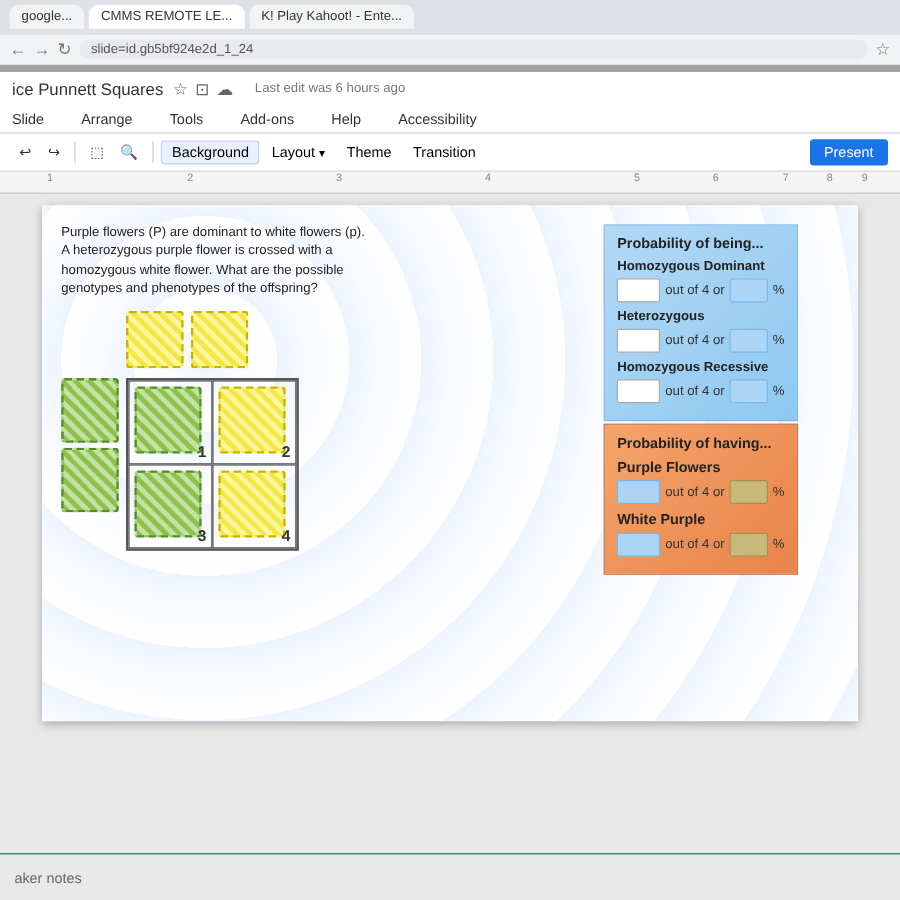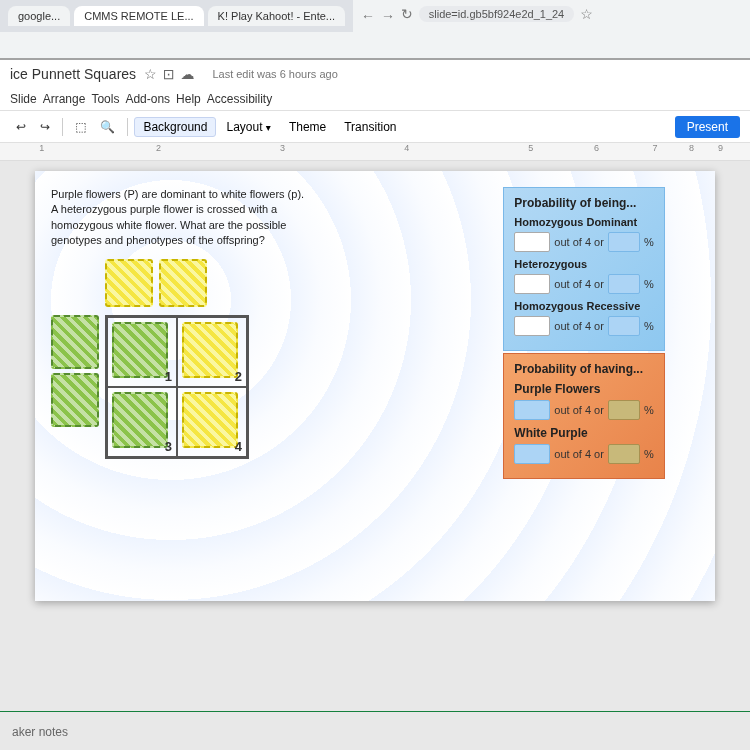--- a/index.html
+++ b/index.html
@@ -9,23 +9,23 @@
       font-family: Arial, sans-serif;
       font-size: 12px;
       background: #3a3a3a;
       overflow: hidden;
     }
 
     
     .browser-chrome {
       background: #f1f3f4;
       height: 60px;
-      border-bottom: 2px solid #a3a3a3;
-      display: flex;
-      flex-direction: row;
+      border-bottom: 6px solid #a3a3a3;
+      display: flex;
+      flex-direction: column;
     }
     .tab-bar {
       display: flex;
       align-items: center;
       height: 32px;
       background: #dee1e6;
       padding: 0 8px;
       gap: 4px;
       font-size: 11px;
     }
@@ -78,21 +78,21 @@
       font-size: 14px;
       font-weight: normal;
       color: #333;
     }
     .title-icons { display: flex; gap: 6px; color: #666; font-size: 14px; }
     .menu-bar {
       display: flex;
       align-items: center;
       padding: 0 10px;
       height: 22px;
-      gap: 6px;
+      gap: 31px;
       font-size: 12px;
       color: #333;
     }
     .menu-item { cursor: pointer; }
     .last-edit {
       margin-left: 10px;
       color: #777;
       font-size: 11px;
     }
 

